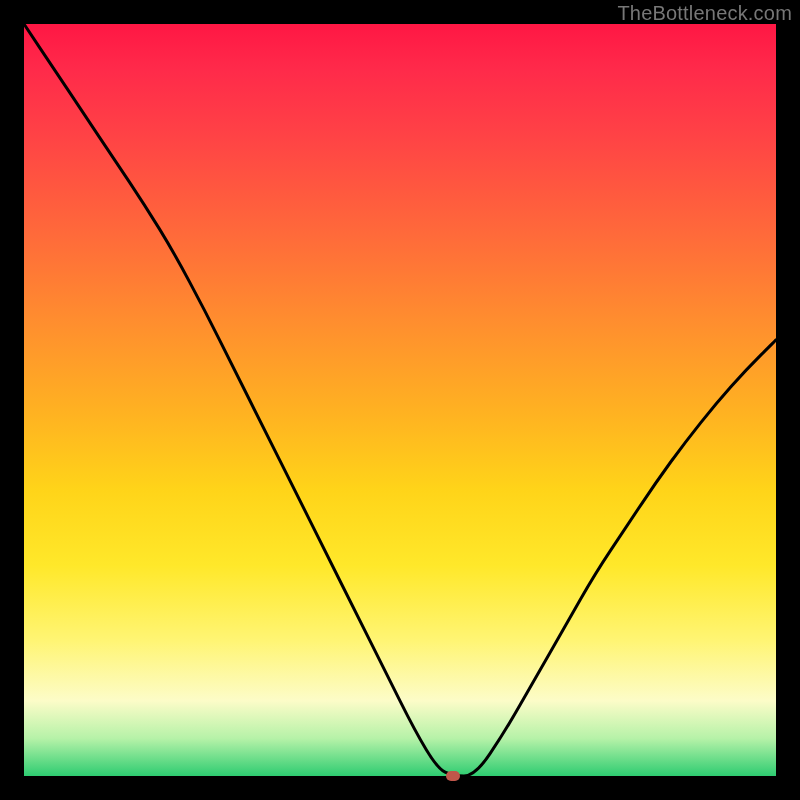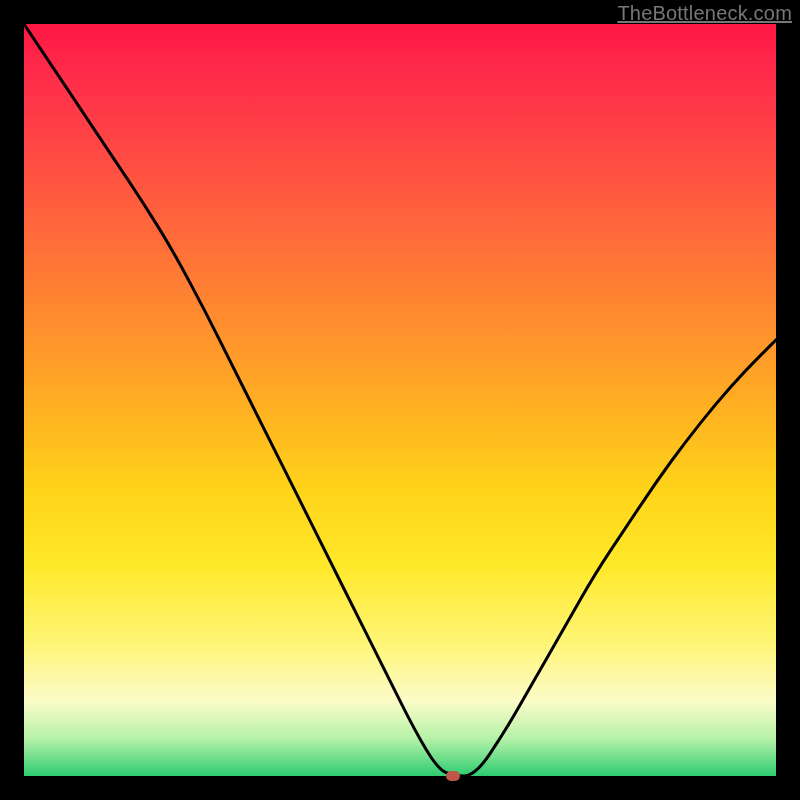--- a/index.html
+++ b/index.html
@@ -41,21 +41,20 @@
   }
   .watermark {
     position: absolute;
     top: 2px;
     right: 8px;
     color: #777;
     font-size: 20px;
     font-weight: 500;
     letter-spacing: 0.2px;
     user-select: none;
-    text-decoration: underline;
   }
   svg.curve {
     position: absolute;
     left: 0;
     top: 0;
     width: 752px;
     height: 752px;
     overflow: visible;
   }
   .marker {

